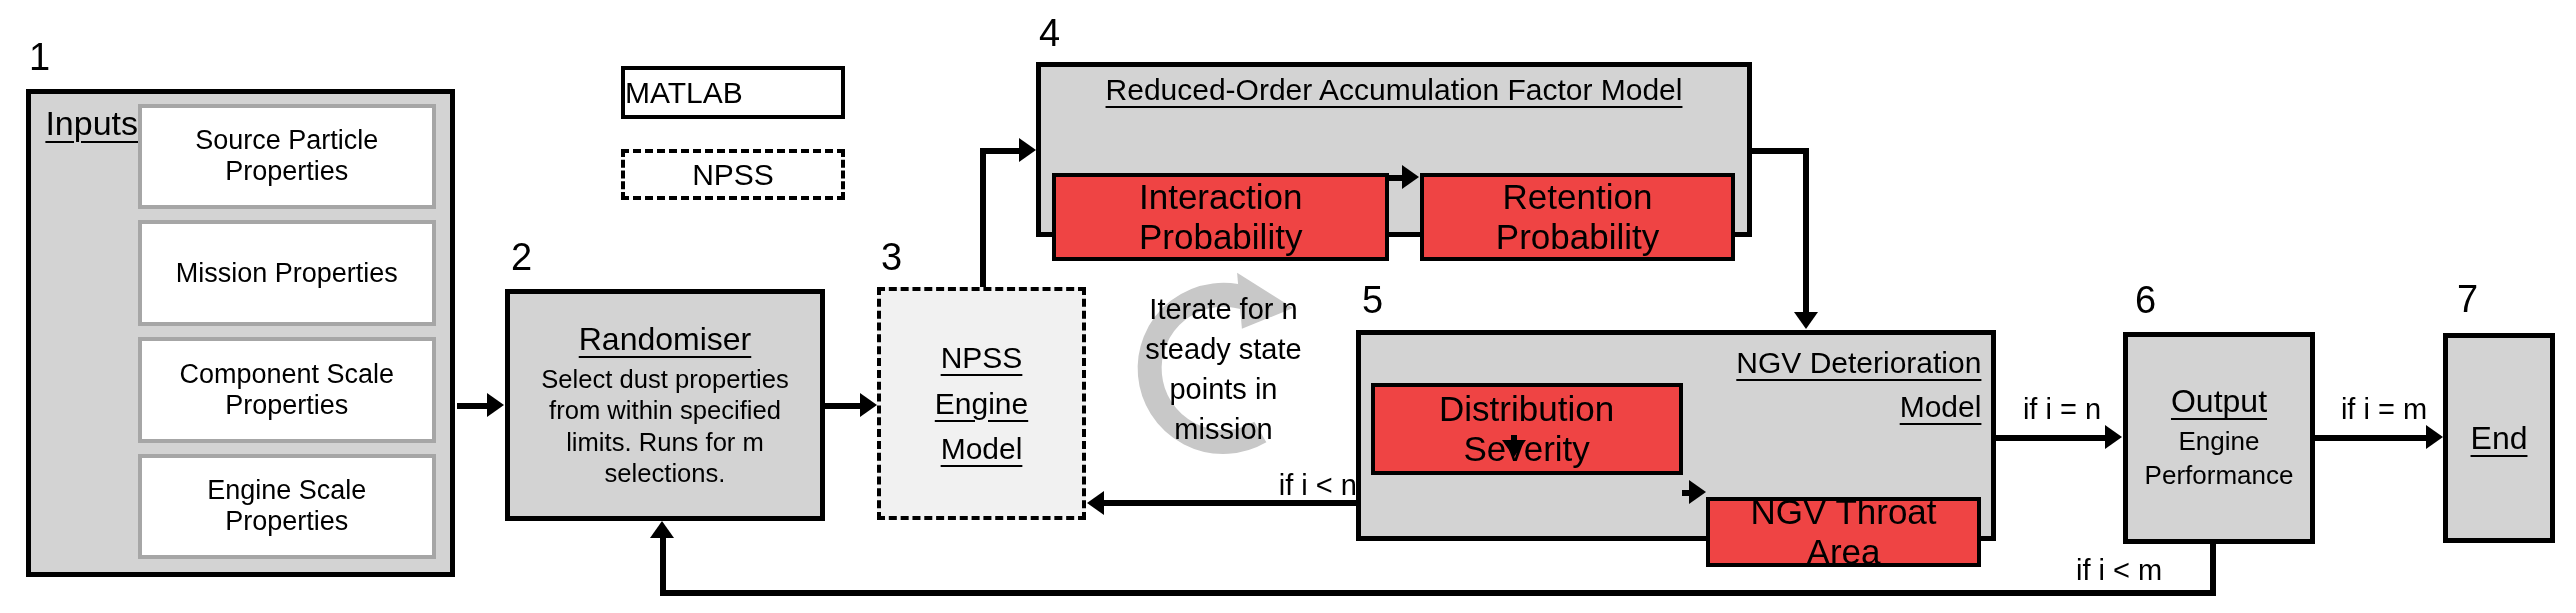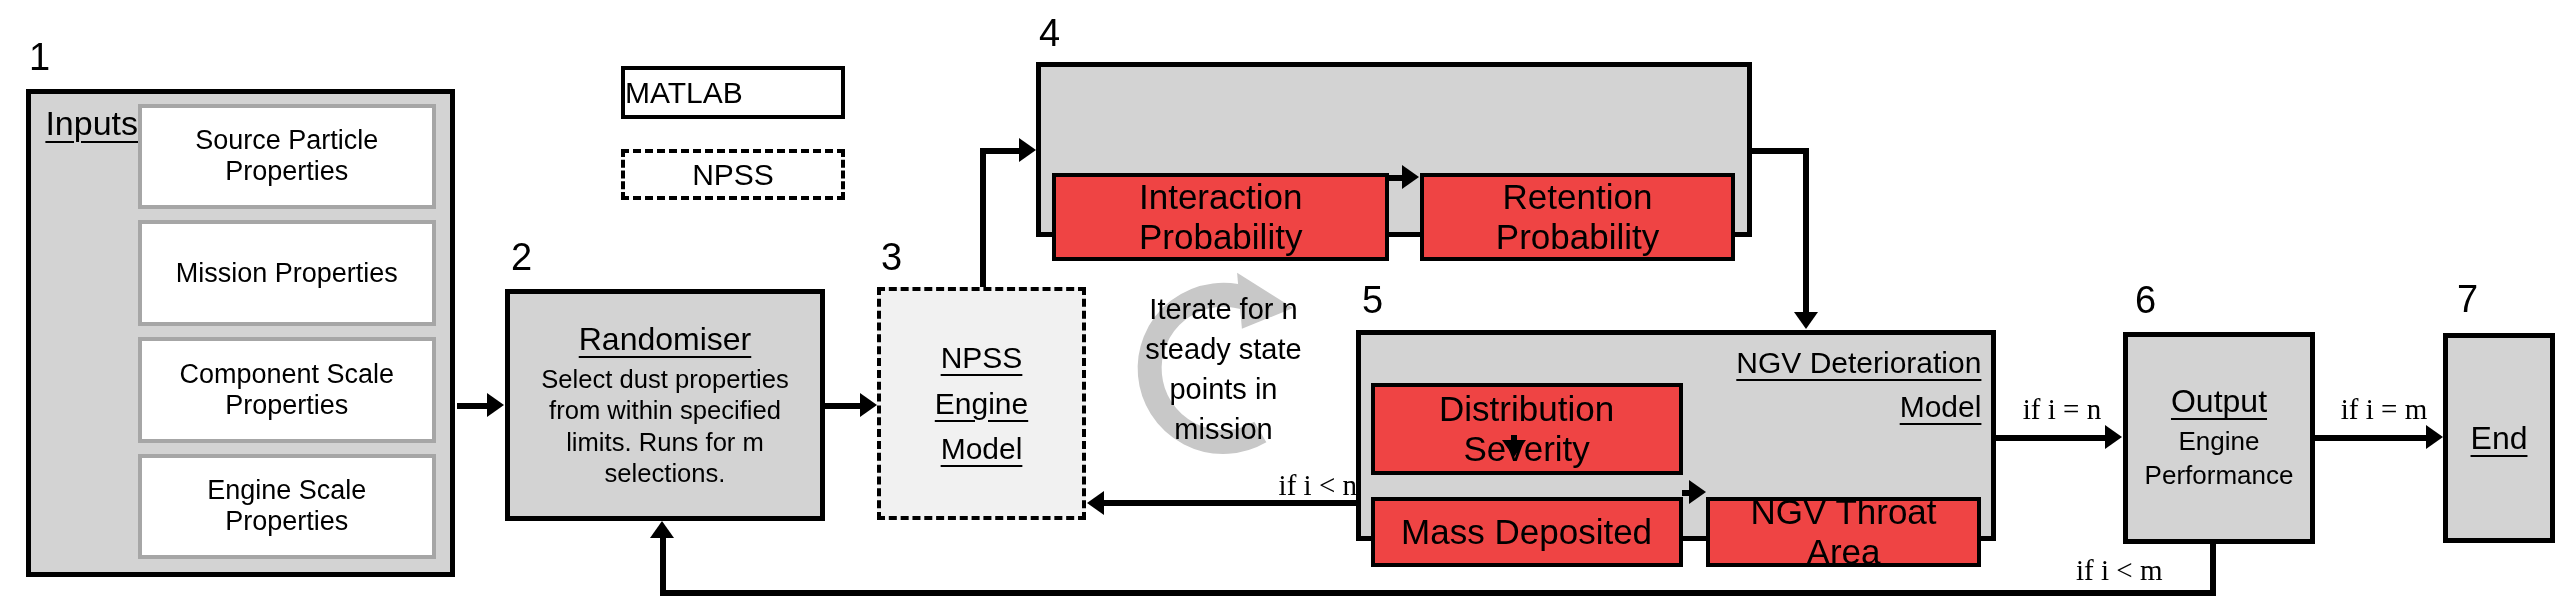--- a/index.html
+++ b/index.html
@@ -7,21 +7,21 @@
   #canvas{position:relative;width:2576px;height:614px;background:#ffffff;overflow:hidden;}
 
   .abs{position:absolute;}
   .box{position:absolute;background:#d3d3d3;border:5.6px solid #000;box-sizing:border-box;}
   .whitebox{position:absolute;background:#ef4444;border:4.8px solid #000;box-sizing:border-box;
             display:flex;align-items:center;justify-content:center;text-align:center;font-size:35px;margin-top:40px;}
   .gbox{background:#ffffff;border:4.8px solid #a6a6a6;box-sizing:border-box;
         display:flex;align-items:center;justify-content:center;text-align:center;font-size:27px;line-height:1.15;}
   .u{text-decoration:underline;text-decoration-thickness:2.4px;text-underline-offset:6.4px;}
   .num{position:absolute;font-size:38px;line-height:1;}
-  .cond{position:absolute;font-size:29px;line-height:1;font-family:Liberation Serif, serif;}
+  .cond{position:absolute;font-size:29px;line-height:1;}
 
   
   .hline,.vline{position:absolute;background:#000;}
   .hline{height:5.6px;}
   .vline{width:5.6px;}
   .head-r{position:absolute;width:0;height:0;border-top:12px solid transparent;border-bottom:12px solid transparent;border-left:17.6px solid #000;}
   .head-l{position:absolute;width:0;height:0;border-top:12px solid transparent;border-bottom:12px solid transparent;border-right:17.6px solid #000;}
   .head-d{position:absolute;width:0;height:0;border-left:12px solid transparent;border-right:12px solid transparent;border-top:17.6px solid #000;}
   .head-u{position:absolute;width:0;height:0;border-left:12px solid transparent;border-right:12px solid transparent;border-bottom:17.6px solid #000;}
 
@@ -114,43 +114,41 @@
     <div class="u">Model</div>
   </div>
 
   <svg id="loop-icon" class="abs" width="213" height="200" viewBox="0 0 266 250">
     <path d="M 179 205 A 92 92 0 1 1 164 39" fill="none" stroke="#c8c8c8" stroke-width="30"></path>
     <polygon points="150,6 156,76 220,50" fill="#c8c8c8"></polygon>
   </svg>
   <div id="iterate-note">Iterate for n steady state points in mission</div>
 
   <div id="box4" class="box">
+    <div class="title u">Reduced-Order Accumulation Factor Model</div>
     <div class="whitebox" style="left:11.2px;top:66px;width:337px;height:88px;">
         <span>Interaction Probability</span>
       </div>
     <div class="hline" style="left:348px;top:108px;width:16px;"></div>
     <div class="head-r" style="left:361px;top:98px;"></div>
     <div class="whitebox" style="left:379px;top:66px;width:315px;height:88px;">
         <span>Retention Probability</span>
       </div>
   </div>
 
   <div id="box5" class="box">
     <div class="title">
       <div class="u">NGV Deterioration</div>
       <div class="u">Model</div>
     </div>
     <div class="whitebox" style="left:9.6px;top:8px;width:312px;height:92px;">
         <span>Distribution Severity</span>
       </div>
     <div class="vline" style="left:150px;top:100px;height:8px;"></div>
     <div class="head-d" style="left:141px;top:105px;"></div>
-    <div class="whitebox" style="left:9.6px;top:122px;width:312px;height:70px;">
-        <span>Mass Deposited</span>
-      </div>
     <div class="hline" style="left:321px;top:155px;width:8px;"></div>
     <div class="head-r" style="left:328px;top:145px;"></div>
     <div class="whitebox" style="left:345px;top:122px;width:275px;height:70px;">
         <span>NGV Throat Area</span>
       </div>
   </div>
 
   <div id="box6" class="box">
     <div class="title u">Output</div>
     <div class="sub">Engine Performance</div>

